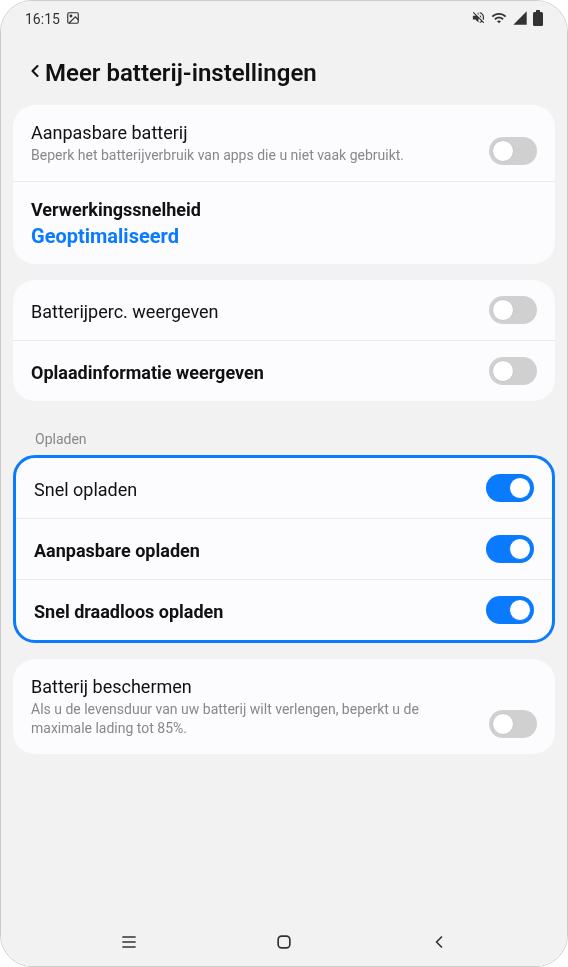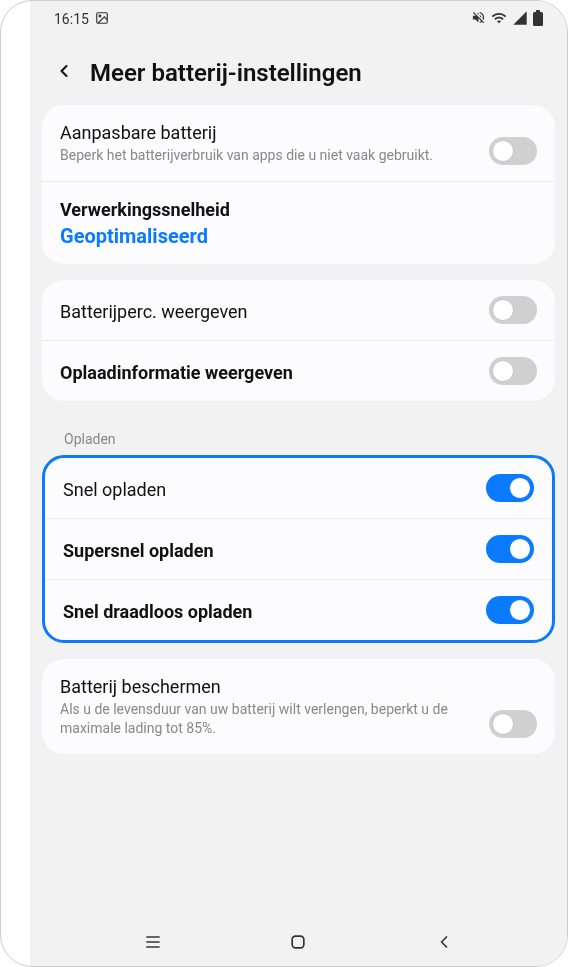--- a/index.html
+++ b/index.html
@@ -14,21 +14,20 @@
       justify-content: center;
     }
     .phone-frame {
       width: 568px;
       height: 967px;
       background: #fff;
       border: 1px solid #ccc;
       border-radius: 32px;
       overflow: hidden;
       position: relative;
-      padding-left: 29px;
     }
     .screen {
       width: 100%;
       height: 100%;
       background: #f2f2f2;
       display: flex;
       flex-direction: column;
     }
     .status-bar {
       height: 36px;
@@ -46,21 +45,21 @@
       gap: 6px;
     }
     .status-right {
       display: flex;
       align-items: center;
       gap: 5px;
     }
     .header {
       padding: 22px 24px 18px 24px;
       display: flex;
-      gap: 16px;
+      gap: 0;
     }
     .back-arrow {
       font-size: 24px;
       cursor: pointer;
     }
     .header-title {
       font-size: 24px;
       font-weight: 600;
       color: #111;
     }
@@ -254,21 +253,21 @@
         <div class="row">
           <div class="row-text">
             <div class="row-title">Snel opladen</div>
           </div>
           <div class="toggle on">
               <div class="knob"></div>
             </div>
         </div>
         <div class="row">
           <div class="row-text">
-            <div class="row-title">Supersnel opladen</div>
+            <div class="row-title">Aanpasbare opladen</div>
           </div>
           <div class="toggle on">
               <div class="knob"></div>
             </div>
         </div>
         <div class="row">
           <div class="row-text">
             <div class="row-title">Snel draadloos opladen</div>
           </div>
           <div class="toggle on">

